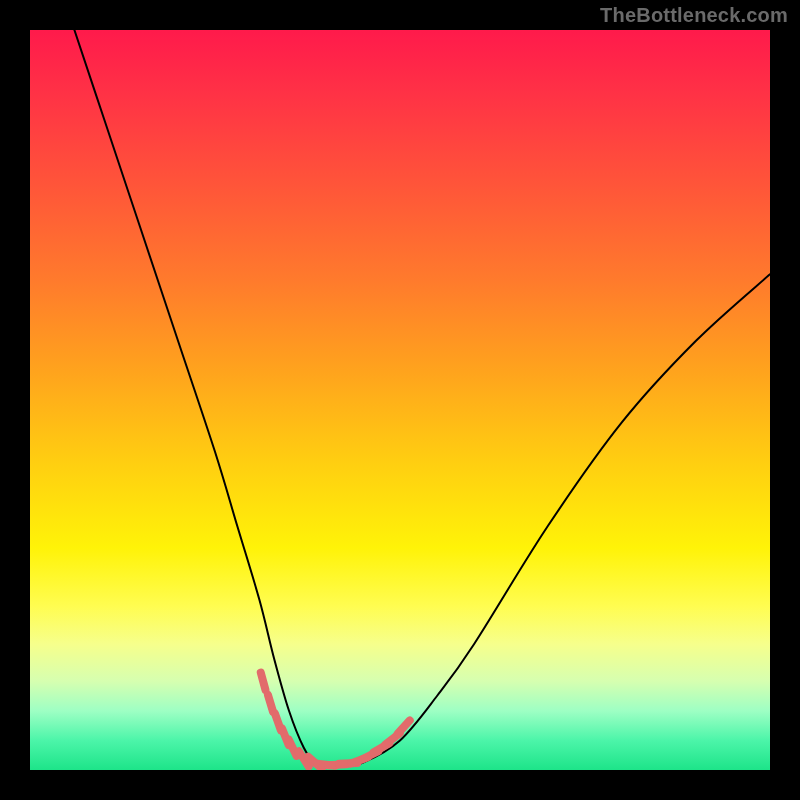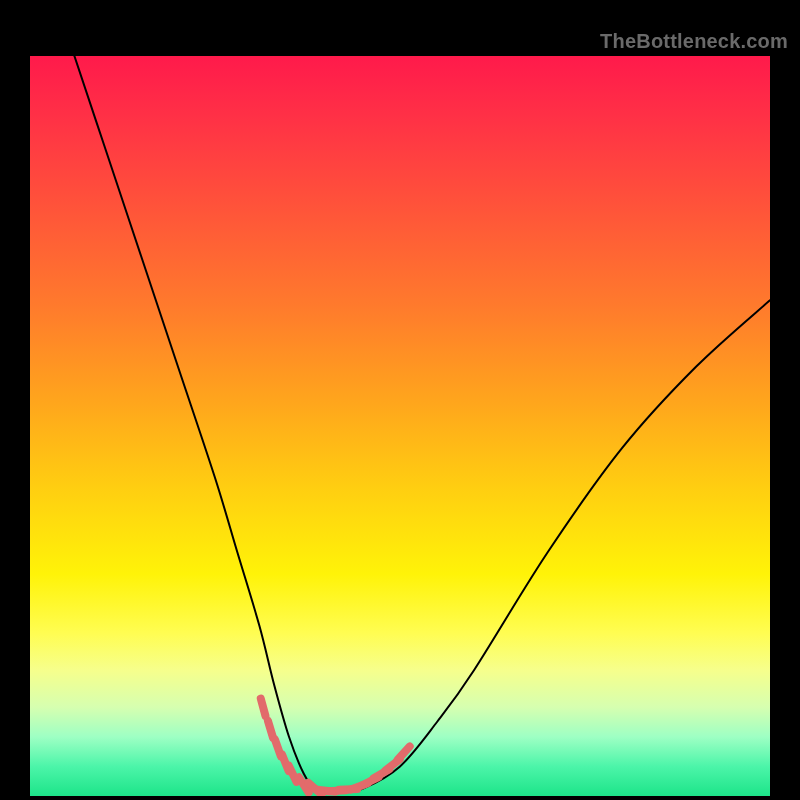--- a/index.html
+++ b/index.html
@@ -9,21 +9,20 @@
     height: 800px;
     background: #000;
     overflow: hidden;
     font-family: Arial, Helvetica, sans-serif;
   }
   .stage {
     position: relative;
     width: 800px;
     height: 570px;
     background: #000;
-    margin-top: 26px;
   }
   .watermark {
     position: absolute;
     top: 4px;
     right: 12px;
     color: #6a6a6a;
     font-size: 20px;
     font-weight: 600;
     letter-spacing: 0.2px;
     z-index: 50;

